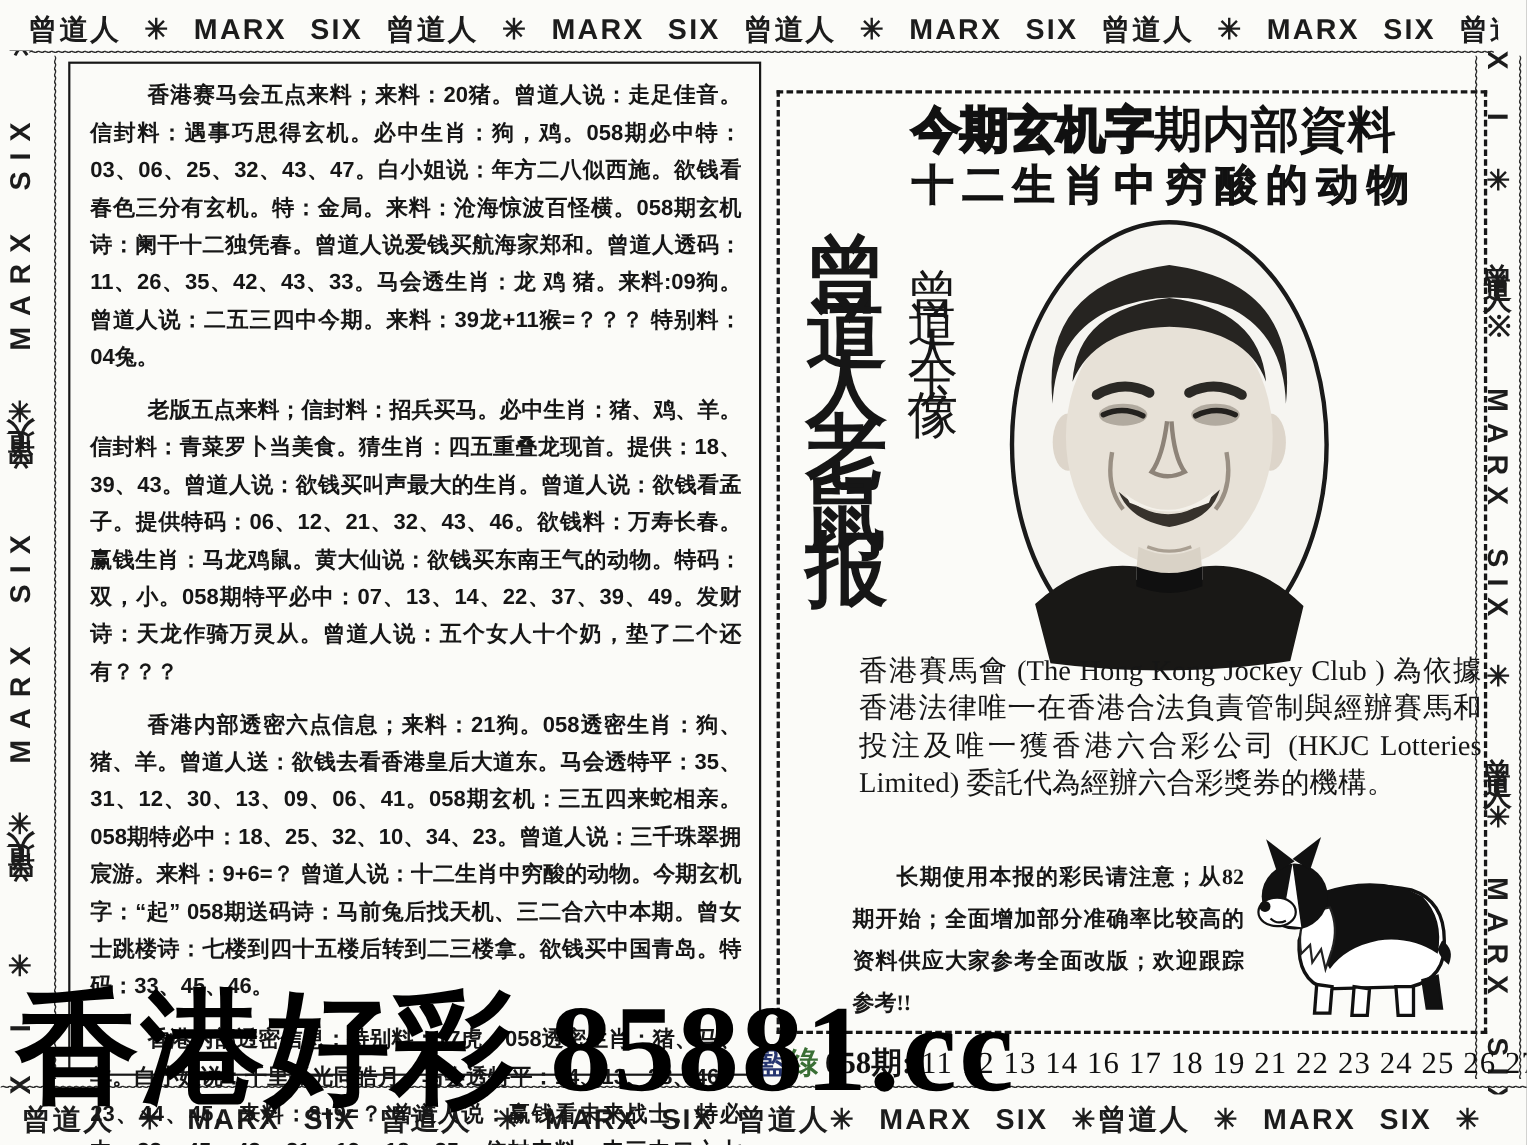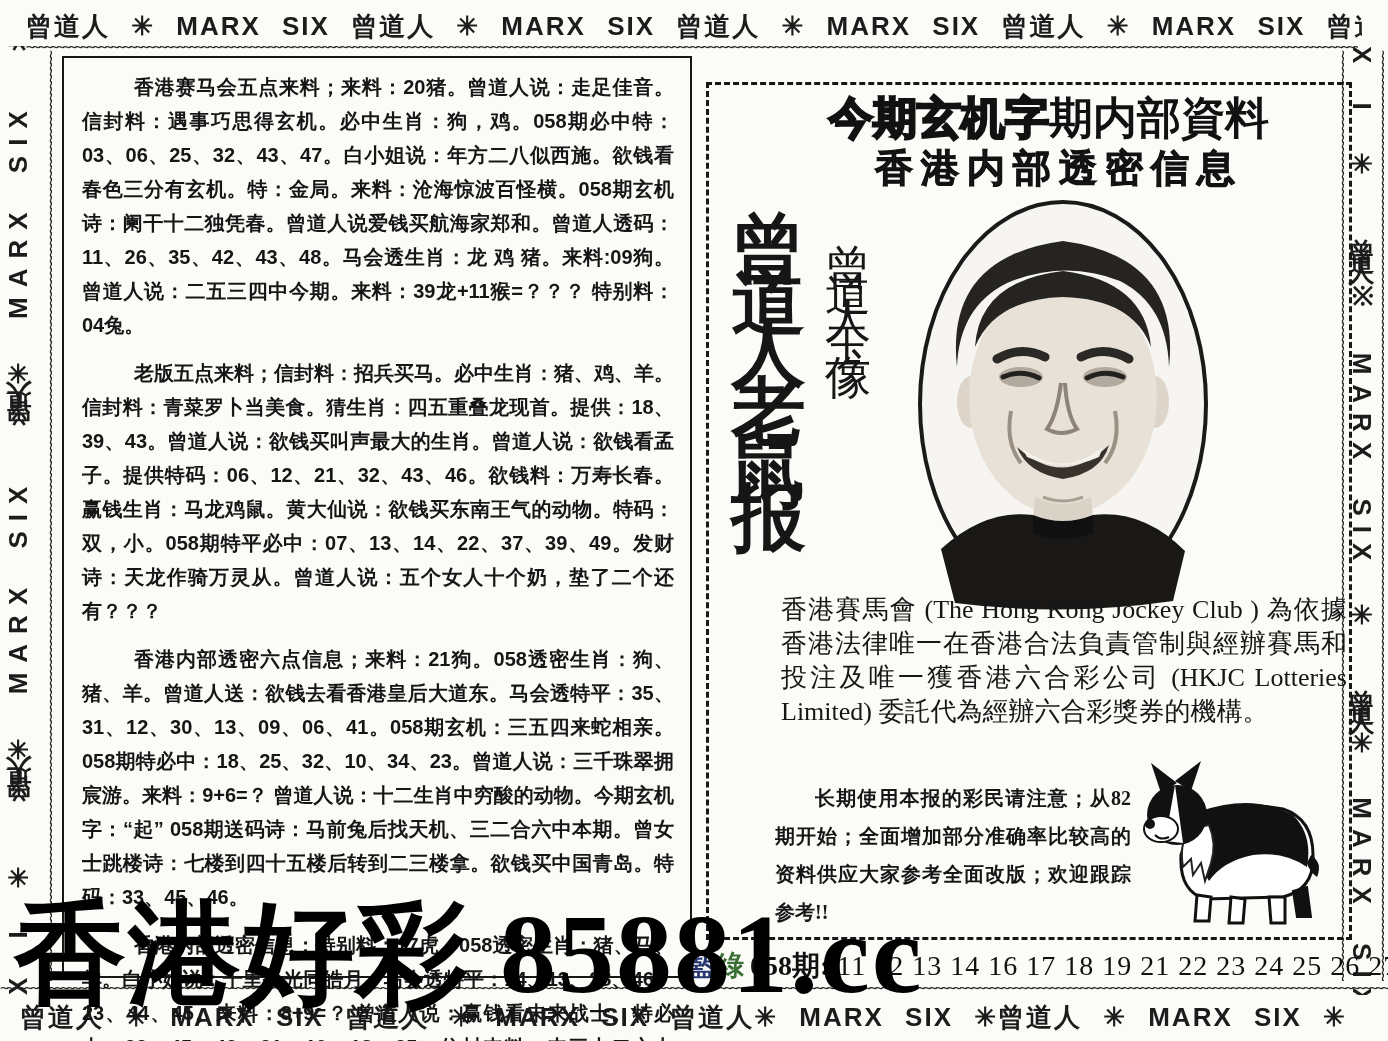--- a/index.html
+++ b/index.html
@@ -75,32 +75,32 @@
   <div class="b-strip b-right">
     <div class="vtxt">X I ✳ 曾道人 ※ MARX SIX ✳ 曾道人 ✳ MARX SIX 曾道人 ✳ MARX SIX ✳ 曾道人 ✳ MARX SIX</div>
   </div>
   <div class="wave w-top">~~~~~~~~~~~~~~~~~~~~~~~~~~~~~~~~~~~~~~~~~~~~~~~~~~~~~~~~~~~~~~~~~~~~~~~~~~~~~~~~~~~~~~~~~~~~~~~~~~~~~~~~~~~~~~~~~~~~~~~~~~~~~~~~~~~~~~~~~~~~~~~~~~~~~~~~~~~~~~~~~~~~~~~~~~~~~~~~~~~~~~~~~~~~~~~~~~~~~~~~~~~~~~~~~~~~~~~~~~~~~~~~~~~~~~~~~~~~~~~~~~~~~~~~~~~~~~~~~~~~~~~~~~~~~~~~~~~~~~~~~~~~~~~~~~~~~~~~~~~~</div>
   <div class="wave w-bot">~~~~~~~~~~~~~~~~~~~~~~~~~~~~~~~~~~~~~~~~~~~~~~~~~~~~~~~~~~~~~~~~~~~~~~~~~~~~~~~~~~~~~~~~~~~~~~~~~~~~~~~~~~~~~~~~~~~~~~~~~~~~~~~~~~~~~~~~~~~~~~~~~~~~~~~~~~~~~~~~~~~~~~~~~~~~~~~~~~~~~~~~~~~~~~~~~~~~~~~~~~~~~~~~~~~~~~~~~~~~~~~~~~~~~~~~~~~~~~~~~~~~~~~~~~~~~~~~~~~~~~~~~~~~~~~~~~~~~~~~~~~~~~~~~~~~~~~~~~~~</div>
   <div class="wave wave-v w-left">~~~~~~~~~~~~~~~~~~~~~~~~~~~~~~~~~~~~~~~~~~~~~~~~~~~~~~~~~~~~~~~~~~~~~~~~~~~~~~~~~~~~~~~~~~~~~~~~~~~~~~~~~~~~~~~~~~~~~~~~~~~~~~~~~~~~~~~~~~~~~~~~~~~~~~~~~~~~~~~~~~~~~~~~~~~~~~~~~~~~~~~~~~~~~~~~~~~~~~~~~~~~~~~~~~~~~~~~~~~~</div>
   <div class="wave wave-v w-right1">~~~~~~~~~~~~~~~~~~~~~~~~~~~~~~~~~~~~~~~~~~~~~~~~~~~~~~~~~~~~~~~~~~~~~~~~~~~~~~~~~~~~~~~~~~~~~~~~~~~~~~~~~~~~~~~~~~~~~~~~~~~~~~~~~~~~~~~~~~~~~~~~~~~~~~~~~~~~~~~~~~~~~~~~~~~~~~~~~~~~~~~~~~~~~~~~~~~~~~~~~~~~~~~~~~~~~~~~~~~~</div>
   <div class="wave wave-v w-right2">~~~~~~~~~~~~~~~~~~~~~~~~~~~~~~~~~~~~~~~~~~~~~~~~~~~~~~~~~~~~~~~~~~~~~~~~~~~~~~~~~~~~~~~~~~~~~~~~~~~~~~~~~~~~~~~~~~~~~~~~~~~~~~~~~~~~~~~~~~~~~~~~~~~~~~~~~~~~~~~~~~~~~~~~~~~~~~~~~~~~~~~~~~~~~~~~~~~~~~~~~~~~~~~~~~~~~~~~~~~~</div>
 
   <div class="left-col">
-    <p class="p-indent">香港赛马会五点来料；来料：20猪。曾道人说：走足佳音。信封料：遇事巧思得玄机。必中生肖：狗，鸡。058期必中特：03、06、25、32、43、47。白小姐说：年方二八似西施。欲钱看春色三分有玄机。特：金局。来料：沧海惊波百怪横。058期玄机诗：阑干十二独凭春。曾道人说爱钱买航海家郑和。曾道人透码：11、26、35、42、43、48。马会透生肖：龙 鸡 猪。来料:09狗。曾道人说：二五三四中今期。来料：39龙+11猴=？？？ 特别料：04兔。</p>
+    <p class="p-indent">香港赛马会五点来料；来料：20猪。曾道人说：走足佳音。信封料：遇事巧思得玄机。必中生肖：狗，鸡。058期必中特：03、06、25、32、43、47。白小姐说：年方二八似西施。欲钱看春色三分有玄机。特：金局。来料：沧海惊波百怪横。058期玄机诗：阑干十二独凭春。曾道人说爱钱买航海家郑和。曾道人透码：11、26、35、42、43、33。马会透生肖：龙 鸡 猪。来料:09狗。曾道人说：二五三四中今期。来料：39龙+11猴=？？？ 特别料：04兔。</p>
     <p class="p-indent">老版五点来料；信封料：招兵买马。必中生肖：猪、鸡、羊。信封料：青菜罗卜当美食。猜生肖：四五重叠龙现首。提供：18、39、43。曾道人说：欲钱买叫声最大的生肖。曾道人说：欲钱看孟子。提供特码：06、12、21、32、43、46。欲钱料：万寿长春。赢钱生肖：马龙鸡鼠。黄大仙说：欲钱买东南王气的动物。特码：双，小。058期特平必中：07、13、14、22、37、39、49。发财诗：天龙作骑万灵从。曾道人说：五个女人十个奶，垫了二个还有？？？</p>
     <p class="p-indent">香港内部透密六点信息；来料：21狗。058透密生肖：狗、猪、羊。曾道人送：欲钱去看香港皇后大道东。马会透特平：35、31、12、30、13、09、06、41。058期玄机：三五四来蛇相亲。058期特必中：18、25、32、10、34、23。曾道人说：三千珠翠拥宸游。来料：9+6=？ 曾道人说：十二生肖中穷酸的动物。今期玄机字：“起” 058期送码诗：马前兔后找天机、三二合六中本期。曾女士跳楼诗：七楼到四十五楼后转到二三楼拿。欲钱买中国青岛。特码：33、45、46。</p>
     <p class="p-indent">香港内部透密信息；特别料：17虎。058透密生肖：猪、马、羊。白小姐说：千里孤光同皓月。马会透特平：14、13、28、46、23、44、45。来料：8+9=？ 曾道人说：赢钱看未来战士。特必中：32、45、43、21、19、18、25。信封来料：来三中二六七来。今期玄机字：苦。058内幕消息：欲钱买最坏的动物。密码：2819。单双：双。曾道人特码：八尾通天能获利。</p>
 
   </div>
 
   <div class="panel">
     <div class="title1">
       <span class="t1a">今期玄机字</span><span class="t1b">期内部資料</span>
     </div>
-    <div class="title2">香港内部透密信息</div>
+    <div class="title2">十二生肖中穷酸的动物</div>
 
     <div class="vert-big">曾道人老鼠报</div>
     <div class="vert-cap">曾道人玉像</div>
 
     <svg class="portrait" width="296" height="414" viewBox="0 0 296 414" xmlns="http://www.w3.org/2000/svg">
       <ellipse cx="148" cy="207" rx="143" ry="202" fill="#f6f5f1" stroke="#1a1a1a" stroke-width="4"></ellipse>
 
       <path d="M42 170 Q 30 60 148 44 Q 266 60 254 170 Q 252 108 205 84 Q 150 62 92 86 Q 44 110 42 170 Z" fill="#262421"></path>
 
       <ellipse cx="56" cy="205" rx="14" ry="26" fill="#ddd5ca"></ellipse>

